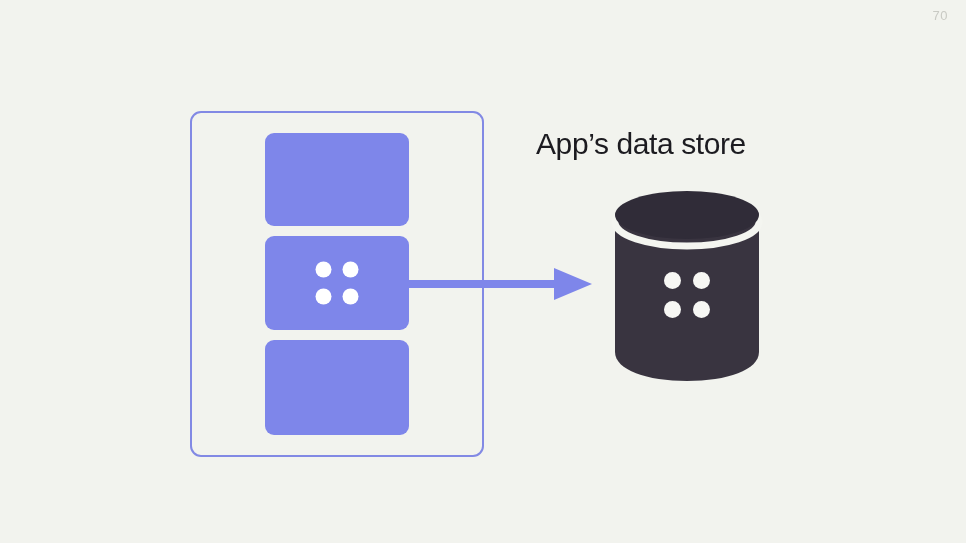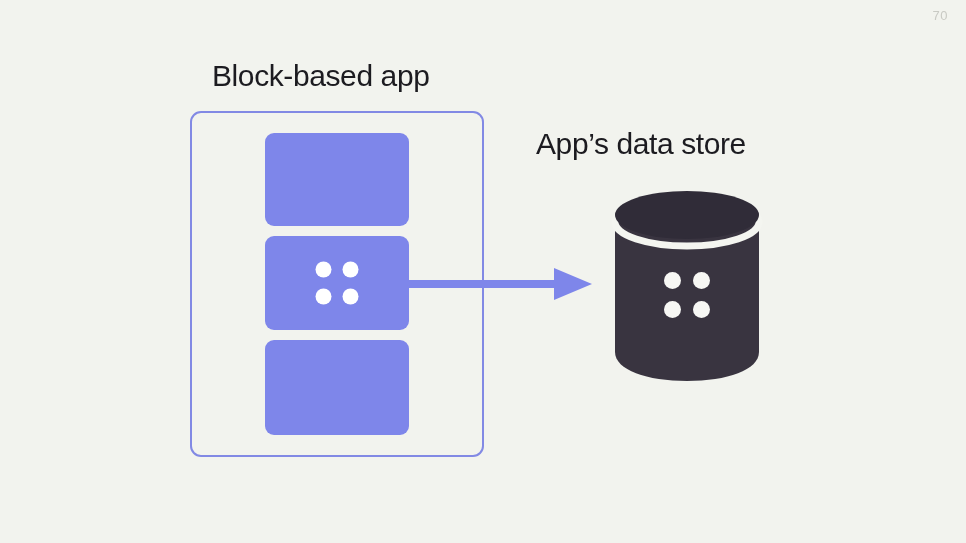--- a/index.html
+++ b/index.html
@@ -120,21 +120,20 @@
     height: 194px;
   }
 </style>
 </head>
 <body>
 
 <div class="slide">
 
   <div class="page-number">70</div>
 
-  <div class="heading" id="app-title">Block-based app</div>
 
   <div class="heading" id="store-title">App’s data store</div>
 
   <div class="app-container"></div>
 
   <div class="block" id="block-top"></div>
 
   <div class="block" id="block-middle">
     <div class="dot-grid">
       <span class="dot"></span>

